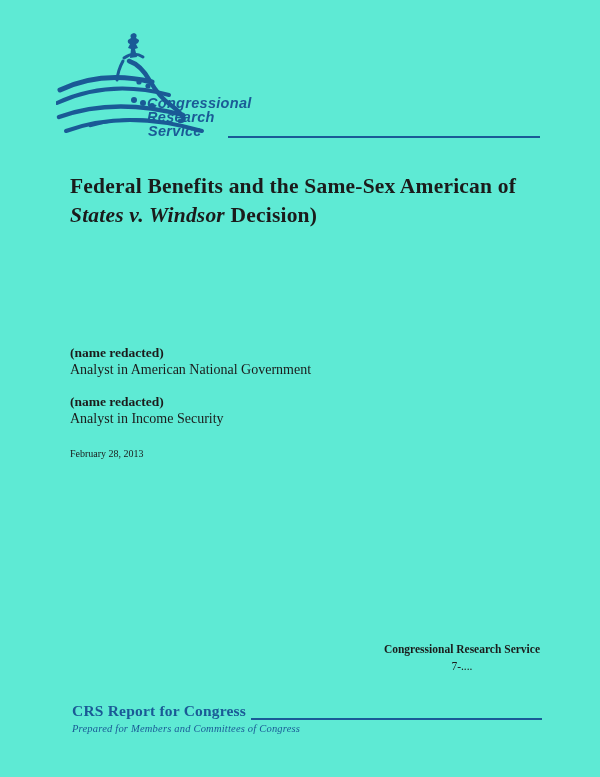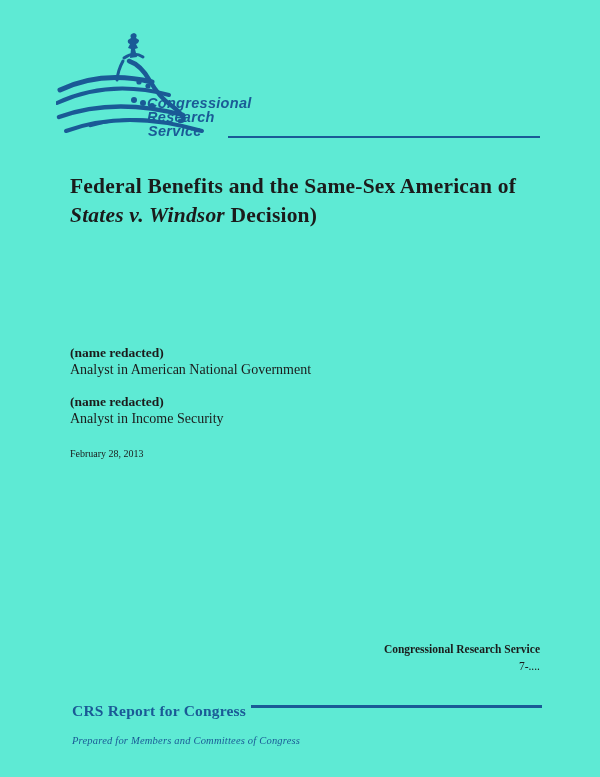--- a/index.html
+++ b/index.html
@@ -81,55 +81,55 @@
   .report-date {
     margin-top: 21px;
     font-size: 10px;
   }
 
   
   .footer-right {
     position: absolute;
     right: 60px;
     top: 641px;
-    text-align: right;
+    text-align: center;
     font-size: 11.5px;
     line-height: 16.5px;
     color: #1b1b1b;
     font-family: Liberation Serif, serif;
   }
   .footer-right .org { font-weight: bold; }
 
   
   .footer-left {
     position: absolute;
     left: 72px;
     right: 58px;
     top: 702px;
   }
   .banner-row {
     display: flex;
-    align-items: flex-start;
+    align-items: flex-end;
   }
   .banner-title {
     color: #1a5a96;
     font-weight: bold;
     font-size: 15.5px;
     white-space: nowrap;
     letter-spacing: 0.2px;
   }
   .banner-rule {
     flex: 1;
     height: 2.5px;
     background: #1a5a96;
     margin-left: 5px;
     margin-top: 3px;
   }
   .banner-tagline {
-    margin-top: 15px;
+    margin-top: 3px;
     color: #1a5a96;
     font-style: italic;
     font-size: 10.5px;
     letter-spacing: 0.2px;
   }
 </style>
 </head>
 <body>
 
 <div class="page">

